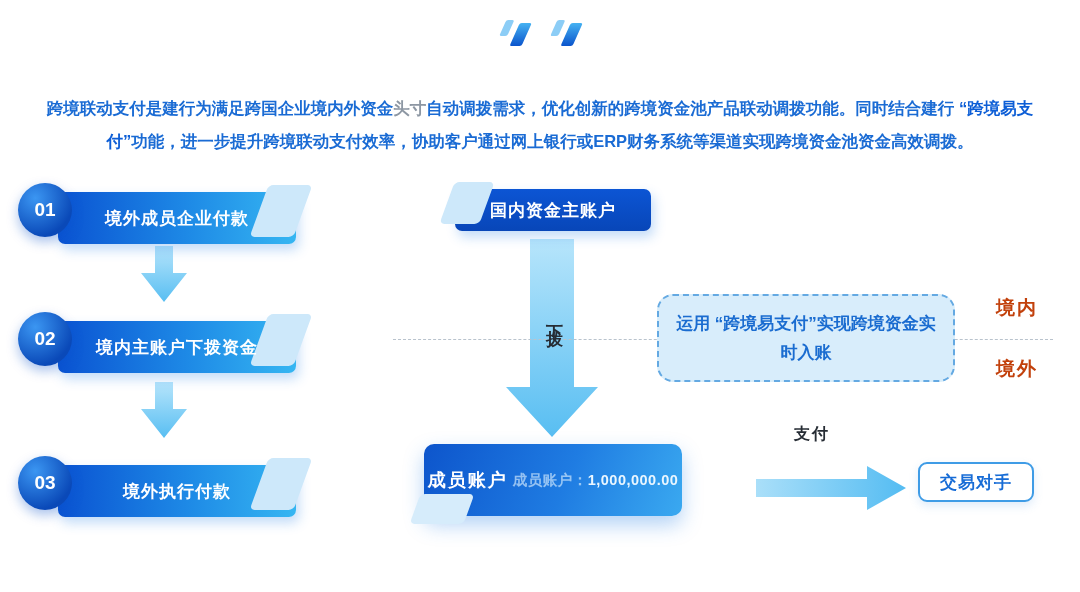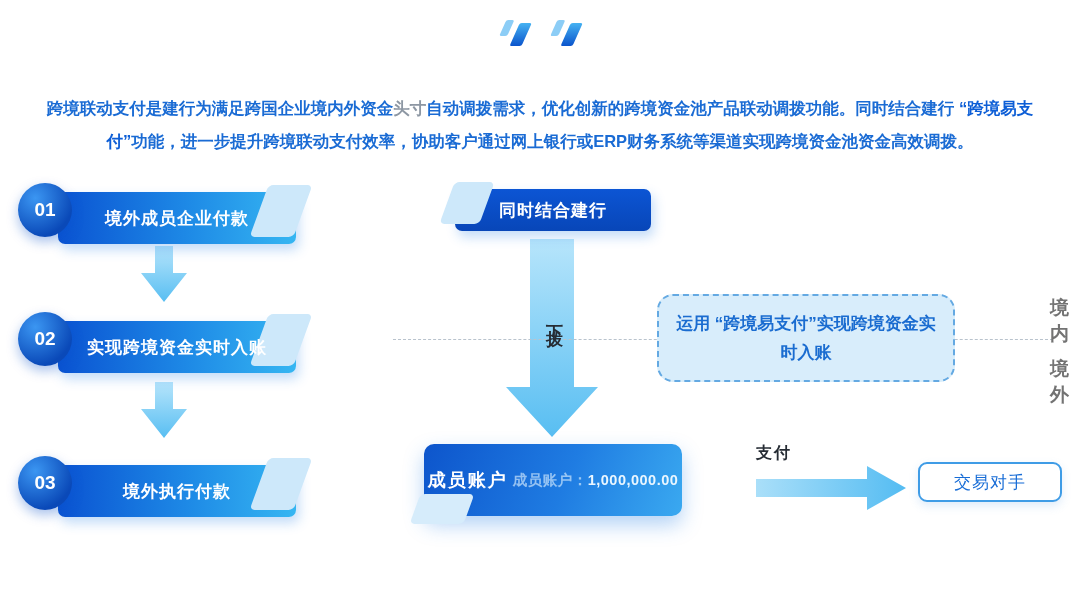--- a/index.html
+++ b/index.html
@@ -58,30 +58,30 @@
   .mtitle { color:#fff; font-size:18px; font-weight:bold; letter-spacing:2px; }
   .msub { font-size:14.5px; font-weight:bold; letter-spacing:.5px; }
   .msub .lab { color:rgba(225,242,255,.62); }
   .msub .amt { color:#e9f6ff; }
 
   
   .dashline { position:absolute; left:393px; top:339px; width:660px; height:0; border-top:1px dashed #b9c3cd; z-index:0; }
   .callout { position:absolute; left:657px; top:294px; width:298px; height:88px; background:#d8edfb;
              border:2px dashed #64a9e2; border-radius:16px; display:flex; align-items:center; justify-content:center;
              text-align:center; padding:0 16px; color:#1a6cd0; font-size:17px; font-weight:bold; line-height:29px; z-index:2; }
-  .region { position:absolute; left:1050px; font-size:19px; font-weight:bold; color:#737373; letter-spacing:2px; }
+  .region { position:absolute; left:996px; font-size:19px; font-weight:bold; color:#c2410c; letter-spacing:2px; }
   .region.domestic { top:295px; } .region.overseas { top:356px; }
 
   
   .payarr { position:absolute; left:756px; top:466px; width:150px; height:44px; }
-  .paylab { position:absolute; left:756px; top:443px; width:112px; font-size:16px;
+  .paylab { position:absolute; left:756px; top:424px; width:112px; text-align:center; font-size:16px;
             font-weight:bold; color:#262c34; letter-spacing:2px; }
-  .cp { position:absolute; left:918px; top:462px; width:144px; height:40px; background:#fff;
+  .cp { position:absolute; left:918px; top:462px; width:116px; height:40px; background:#fff;
         border:2px solid #3f9ce6; border-radius:9px; display:flex; align-items:center; justify-content:center;
-        color:#176cd6; font-size:17px; font-weight:normal; letter-spacing:1px;
+        color:#176cd6; font-size:17px; font-weight:bold; letter-spacing:1px;
         box-shadow:0 4px 10px rgba(80,150,230,.18); }
 
   .svgdefs { position:absolute; width:0; height:0; }
 </style>
 </head>
 <body>
 
 <div class="page">
 
   <svg class="svgdefs" aria-hidden="true">
@@ -116,35 +116,35 @@
   </div>
 
   <div class="darr a1">
     <svg width="46" height="56" viewBox="0 0 46 56">
         <polygon points="14,0 32,0 32,27 46,27 23,56 0,27 14,27" fill="url(#gradDown)"></polygon>
       </svg>
   </div>
 
   <div class="step s2">
     <div class="badge">02</div>
-    <div class="banner">实现跨境资金实时入账</div>
+    <div class="banner">境内主账户下拨资金</div>
   </div>
 
   <div class="darr a2">
     <svg width="46" height="56" viewBox="0 0 46 56">
         <polygon points="14,0 32,0 32,27 46,27 23,56 0,27 14,27" fill="url(#gradDown)"></polygon>
       </svg>
   </div>
 
   <div class="step s3">
     <div class="badge">03</div>
     <div class="banner">境外执行付款</div>
   </div>
 
-  <div class="master">同时结合建行</div>
+  <div class="master">国内资金主账户</div>
 
   <div class="bigarr">
     <svg width="92" height="198" viewBox="0 0 92 198">
         <polygon points="24,0 68,0 68,148 92,148 46,198 0,148 24,148" fill="url(#gradDown)"></polygon>
       </svg>
   </div>
   <div class="transfer">下拨</div>
 
   <div class="member">
     <div class="mtitle">成员账户</div>

